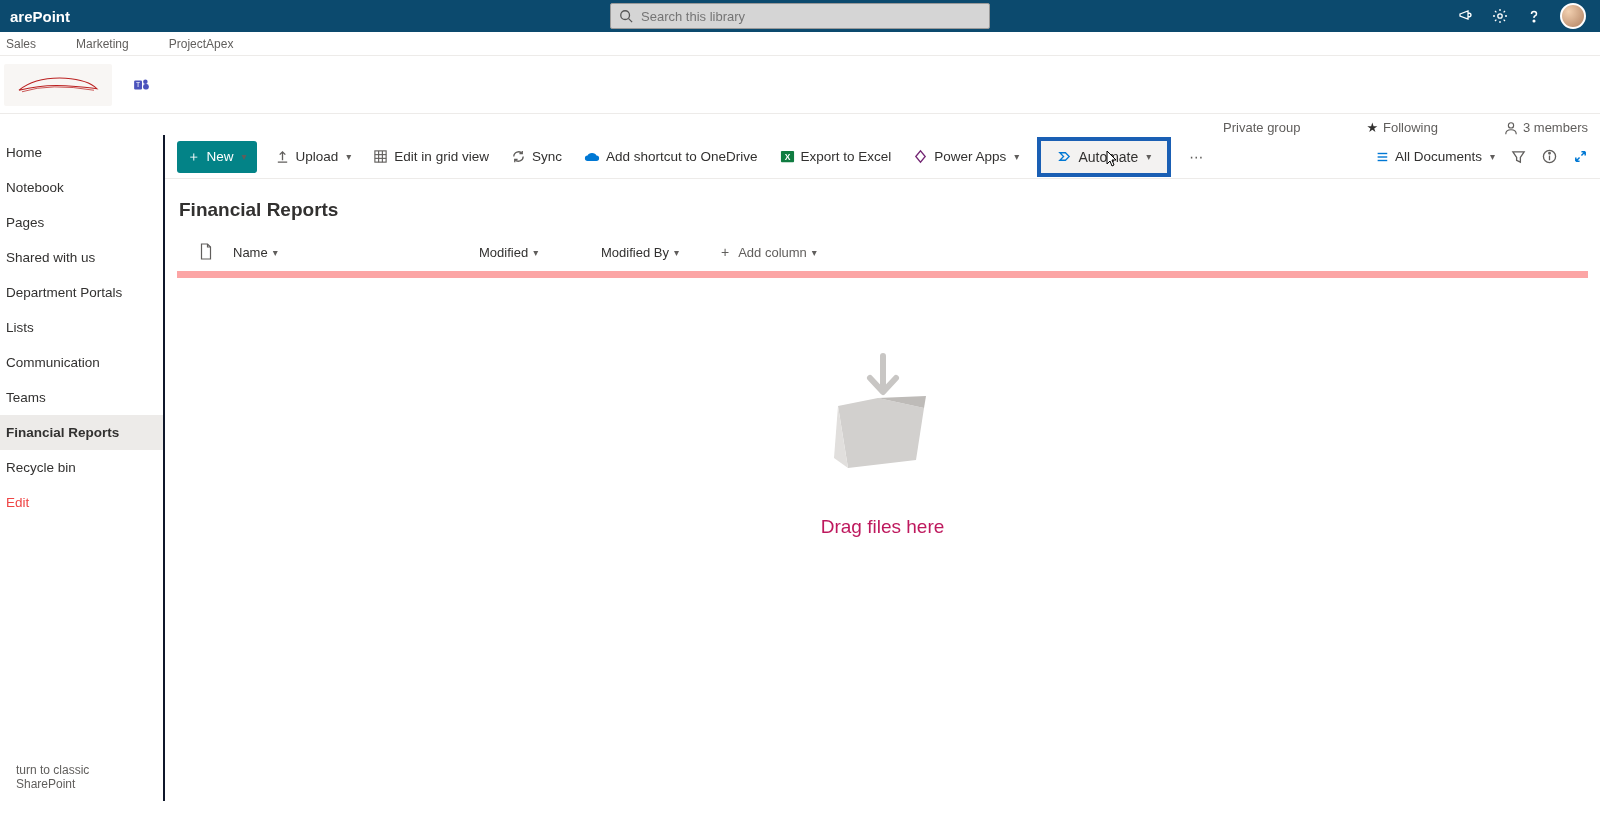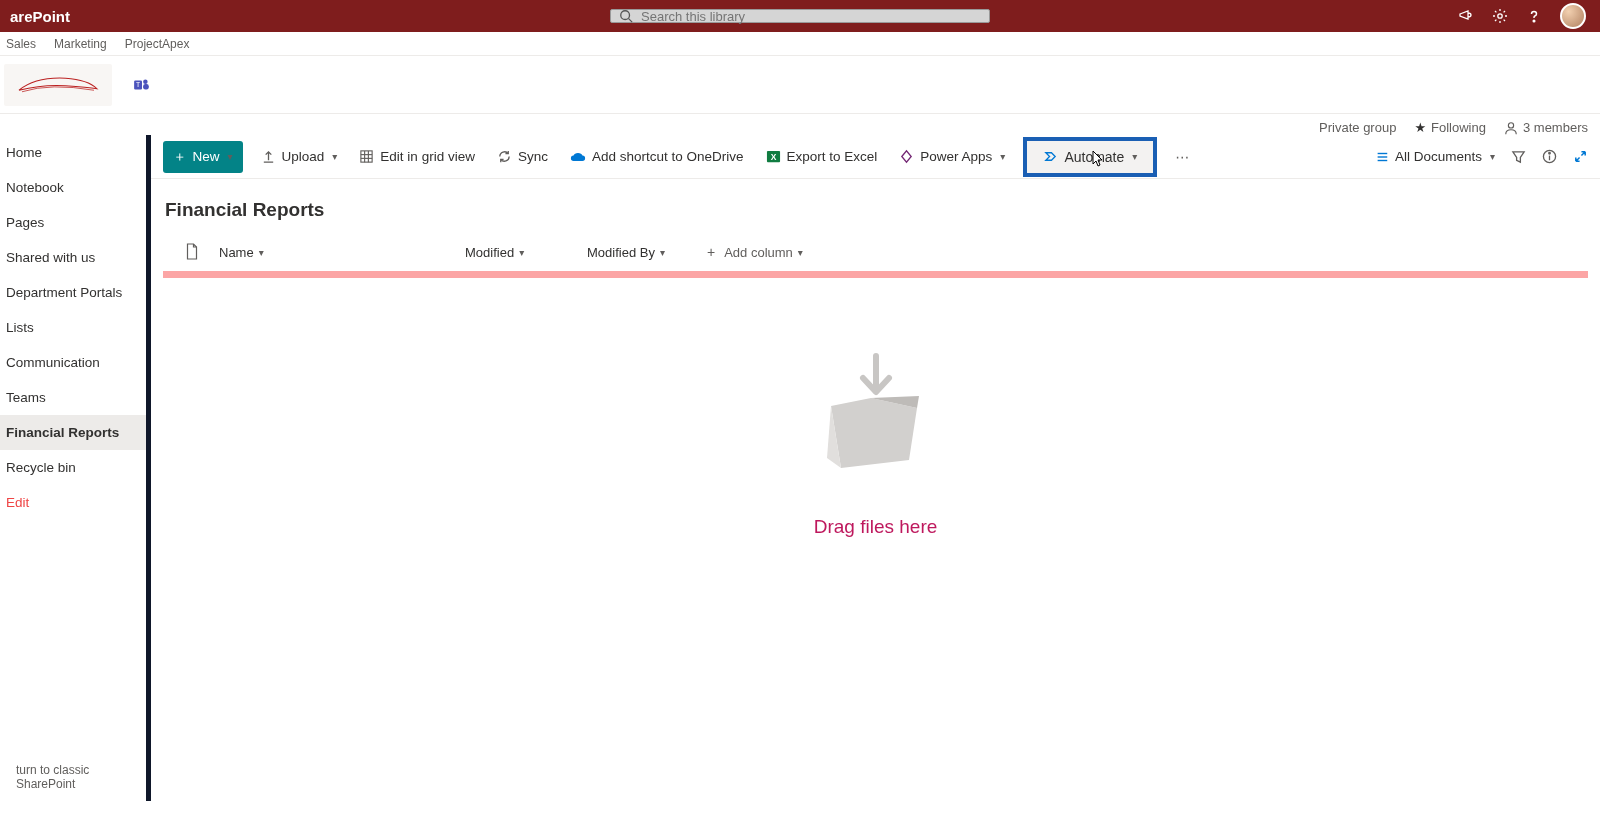--- a/index.html
+++ b/index.html
@@ -1,47 +1,47 @@
 <!DOCTYPE html>
 <html><head>
 <meta charset="utf-8">
 <style>
   * { box-sizing: border-box; margin: 0; padding: 0; }
   body { font-family: "Segoe UI", Arial, sans-serif; font-size: 14px; color: #323130; background: #fff; overflow: hidden; }
   
   
-  .topbar { background: #7f1d1d; height: 32px; display: flex; align-items: center; color: #fff; padding: 0 8px; }
+  .topbar { background: #0c4a6e; height: 32px; display: flex; align-items: center; color: #fff; padding: 0 8px; }
   .app-name { font-weight: 600; font-size: 15px; padding-left: 2px; }
   .search-wrap { margin-left: auto; margin-right: auto; position: absolute; left: 50%; transform: translateX(-50%); }
-  .search-box { width: 380px; height: 14px; background: #d5d5d5; border: 1px solid #999; border-radius: 2px; display: flex; align-items: center; padding: 0 8px; gap: 8px; }
+  .search-box { width: 380px; height: 26px; background: #d5d5d5; border: 1px solid #999; border-radius: 2px; display: flex; align-items: center; padding: 0 8px; gap: 8px; }
   .search-box input { background: transparent; border: none; outline: none; font-size: 13px; color: #555; width: 100%; }
   .top-icons { margin-left: auto; display: flex; align-items: center; gap: 18px; padding-right: 6px; }
   .top-icon { color: #fff; cursor: pointer; font-size: 15px; }
   .avatar { width: 26px; height: 26px; border-radius: 50%; background: radial-gradient(circle at 30% 30%, #f2d0b0, #b08060); border: 2px solid #fff; }
   
   
-  .hub-tabs { height: 24px; display: flex; align-items: center; gap: 18px; padding: 0 6px; font-size: 12px; color: #605e5c; border-bottom: 1px solid #edebe9; }
+  .hub-tabs { height: 24px; display: flex; align-items: center; gap: 40px; padding: 0 6px; font-size: 12px; color: #605e5c; border-bottom: 1px solid #edebe9; }
   .hub-tab { cursor: pointer; }
   
   
   .site-header { height: 58px; display: flex; align-items: center; padding: 4px 8px 4px 4px; border-bottom: 1px solid #edebe9; }
   .site-logo { width: 108px; height: 42px; background: #f8f6f4; border-radius: 2px; display: flex; align-items: center; justify-content: center; }
   .site-logo svg { width: 90px; height: 26px; }
   .teams-chip { margin-left: 18px; width: 24px; height: 24px; display:flex; align-items:center; justify-content:center; color:#4b53bc; font-size:14px; cursor:pointer; }
   
   
   .info-row { display: flex; justify-content: flex-end; align-items: center; gap: 18px; padding: 6px 12px 0 12px; font-size: 13px; color: #605e5c; }
-  .info-item { display: flex; align-items: flex-end; gap: 5px; cursor: pointer; }
+  .info-item { display: flex; align-items: flex-end; gap: 5px; cursor: pointer; margin-left: 48px; }
   .star { color: #323130; }
   
   
   .layout { display: flex; height: calc(100vh - 32px - 24px - 58px - 28px - 26px); }
   
   
-  .sidebar { width: 151px; border-right: 5px solid #0f172a; display: flex; flex-direction: column; position: relative; }
+  .sidebar { width: 165px; border-right: 2px solid #0f172a; display: flex; flex-direction: column; position: relative; }
   .nav-item { padding: 10px 6px; font-size: 13.5px; color: #323130; cursor: pointer; }
   .nav-item.active { background: #edebe9; font-weight: 600; }
   .nav-edit { color: #ef4444; cursor: pointer; padding: 10px 6px; font-size: 13.5px; }
   .classic-link { position: absolute; bottom: 6px; left: 0; font-size: 12px; color: #605e5c; cursor: pointer; padding: 4px 16px; }
   
   
   .cmdbar { height: 44px; display: flex; align-items: center; padding: 0 12px; border-bottom: 1px solid #edebe9; gap: 14px; }
   .btn-new { background: #038387; color: #fff; border-radius: 3px; height: 32px; padding: 0 10px; display: flex; align-items: center; gap: 6px; cursor: pointer; font-size: 13.5px; }
   .cmd-item { display: flex; align-items: center; gap: 6px; font-size: 13.5px; color: #323130; cursor: pointer; padding: 4px 4px; }
   .cmd-item .ico { color: #605e5c; }

